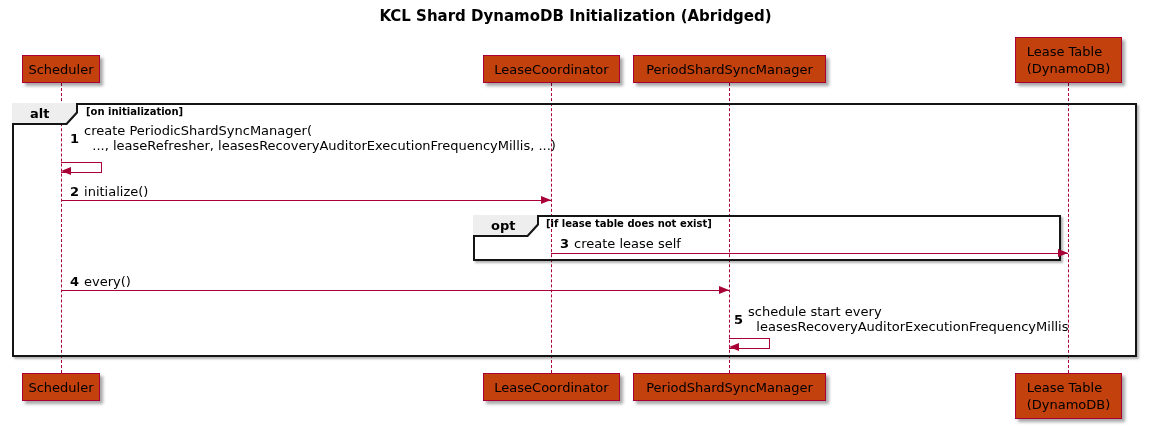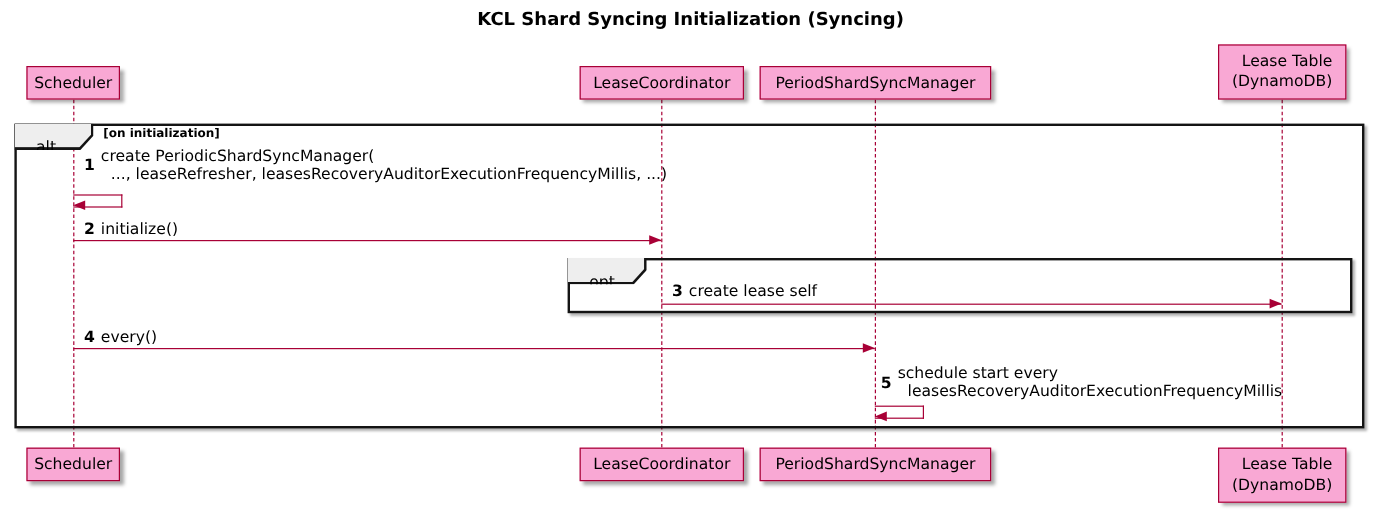--- a/index.html
+++ b/index.html
@@ -5,44 +5,44 @@
   html,body{margin:0;padding:0;background:#ffffff;}
   .canvas{
     position:relative;width:1151px;height:429px;background:#ffffff;
     font-family:"DejaVu Sans", sans-serif;color:#000;overflow:hidden;
   }
   .title{
     position:absolute;top:7px;left:0;width:100%;text-align:center;
     font-size:15px;font-weight:bold;
   }
   .abox{
-    position:absolute;background:#f9a8d4;border:1.6px solid #a80036;
+    position:absolute;background:#c2410c;border:1.6px solid #a80036;
     box-shadow:3px 3px 3px rgba(0,0,0,0.35);
     display:flex;align-items:center;justify-content:center;
-    font-size:13px;white-space:pre-line;text-align:right;line-height:17px;
+    font-size:13px;white-space:pre-line;text-align:left;line-height:17px;
     box-sizing:border-box;z-index:4;
   }
   .lifeline{
     position:absolute;width:0;border-left:1px dashed #a80036;z-index:1;
   }
   .frame{
     position:absolute;border:2px solid #141414;background:transparent;
     box-shadow:2px 2px 2px rgba(0,0,0,0.3);box-sizing:border-box;z-index:2;
   }
   .pent{
     position:absolute;left:-2px;top:-2px;background:#141414;
     clip-path:polygon(0 0,100% 0,100% 45%,calc(100% - 11px) 100%,0 100%);
   }
   .pent-in{
     position:absolute;left:0;top:0;width:calc(100% - 2px);height:calc(100% - 2px);
     background:#eeeeee;
     clip-path:polygon(0 0,100% 0,100% 45%,calc(100% - 10px) 100%,0 100%);
   }
   .pent-label{
-    position:absolute;left:18px;top:3px;font-size:13px;font-weight:normal;margin-top:10px;
+    position:absolute;left:18px;top:3px;font-size:13px;font-weight:bold;
   }
   .guard{
     position:absolute;font-size:10px;font-weight:bold;z-index:3;white-space:pre;
   }
   .msg{
     position:absolute;display:flex;align-items:center;gap:5px;
     font-size:13px;z-index:3;
   }
   .msg .num{font-weight:bold;}
   .msg .txt{white-space:pre;line-height:15px;}
@@ -60,47 +60,48 @@
   .loop{
     position:absolute;border:1.2px solid #a80036;border-left:none;
     box-sizing:border-box;z-index:3;background:transparent;
   }
 </style>
 </head>
 <body>
 
 <div class="canvas">
 
-  <div class="title">KCL Shard Syncing Initialization (Syncing)</div>
+  <div class="title">KCL Shard DynamoDB Initialization (Abridged)</div>
 
   <div class="lifeline" style="left:61px;top:83px;height:290px;"></div>
   <div class="lifeline" style="left:551px;top:83px;height:290px;"></div>
   <div class="lifeline" style="left:729px;top:83px;height:290px;"></div>
   <div class="lifeline" style="left:1068px;top:83px;height:290px;"></div>
 
   <div class="abox" style="left:22px;top:55px;width:78px;height:28px;"><span>Scheduler</span></div>
   <div class="abox" style="left:483px;top:55px;width:137px;height:28px;"><span>LeaseCoordinator</span></div>
   <div class="abox" style="left:633px;top:55px;width:193px;height:28px;"><span>PeriodShardSyncManager</span></div>
   <div class="abox" style="left:1015px;top:37px;width:107px;height:46px;"><span>Lease Table
 (DynamoDB)</span></div>
 
   <div class="frame" style="left:12px;top:103px;width:1125px;height:254px;">
     <div class="pent" style="width:66px;height:22px;">
       <div class="pent-in"></div>
       <div class="pent-label">alt</div>
     </div>
   </div>
   <div class="guard" style="left:86px;top:106px;">[on initialization]</div>
 
-  <div class="frame" style="left:473px;top:215px;width:654px;height:46px;">
+  <div class="frame" style="left:473px;top:215px;width:588px;height:46px;">
     <div class="pent" style="width:66px;height:22px;">
       <div class="pent-in"></div>
       <div class="pent-label">opt</div>
     </div>
   </div>
+  <div class="guard" style="left:546px;top:218px;">[if lease table does not exist]</div>
 
   <div class="msg" style="left:70px;top:123px;">
     <span class="num">1</span>
     <span class="txt">create PeriodicShardSyncManager(
   ..., leaseRefresher, leasesRecoveryAuditorExecutionFrequencyMillis, ...)</span>
   </div>
   <div class="loop" style="left:61px;top:162px;width:41px;height:11px;"></div>
   <div class="head-l" style="left:61px;top:167px;"></div>
 
   <div class="msg" style="left:70px;top:184px;">

